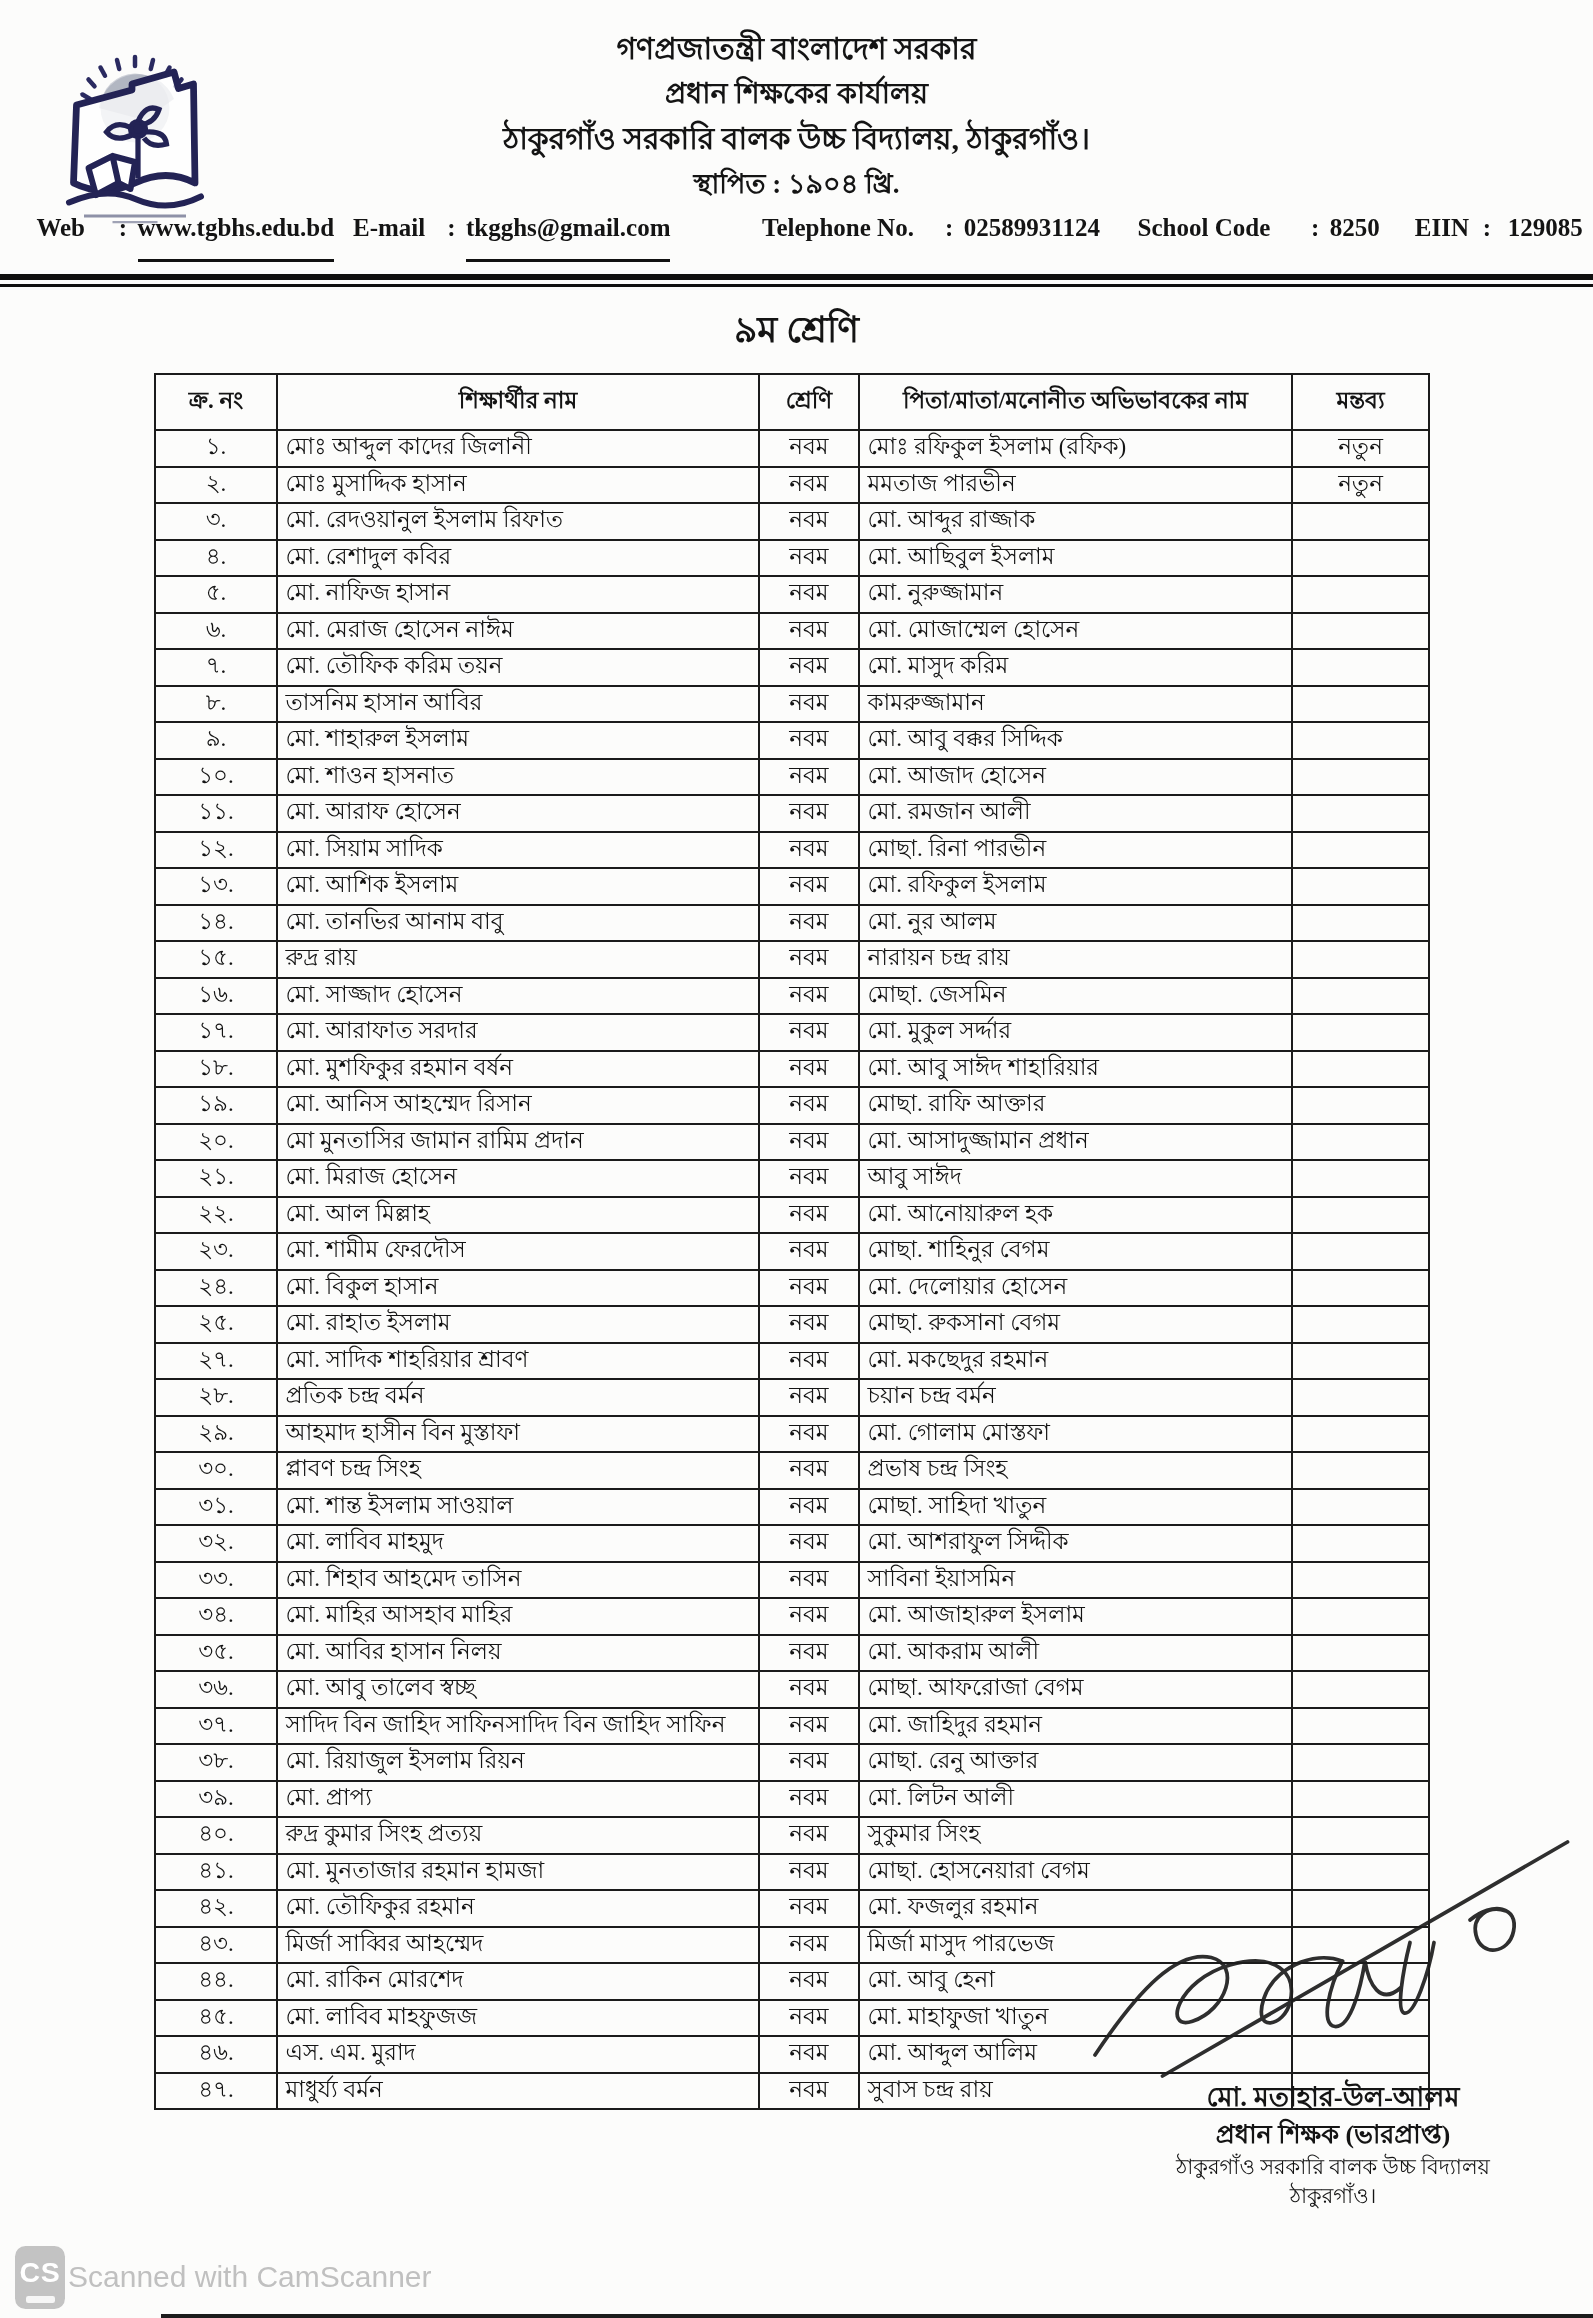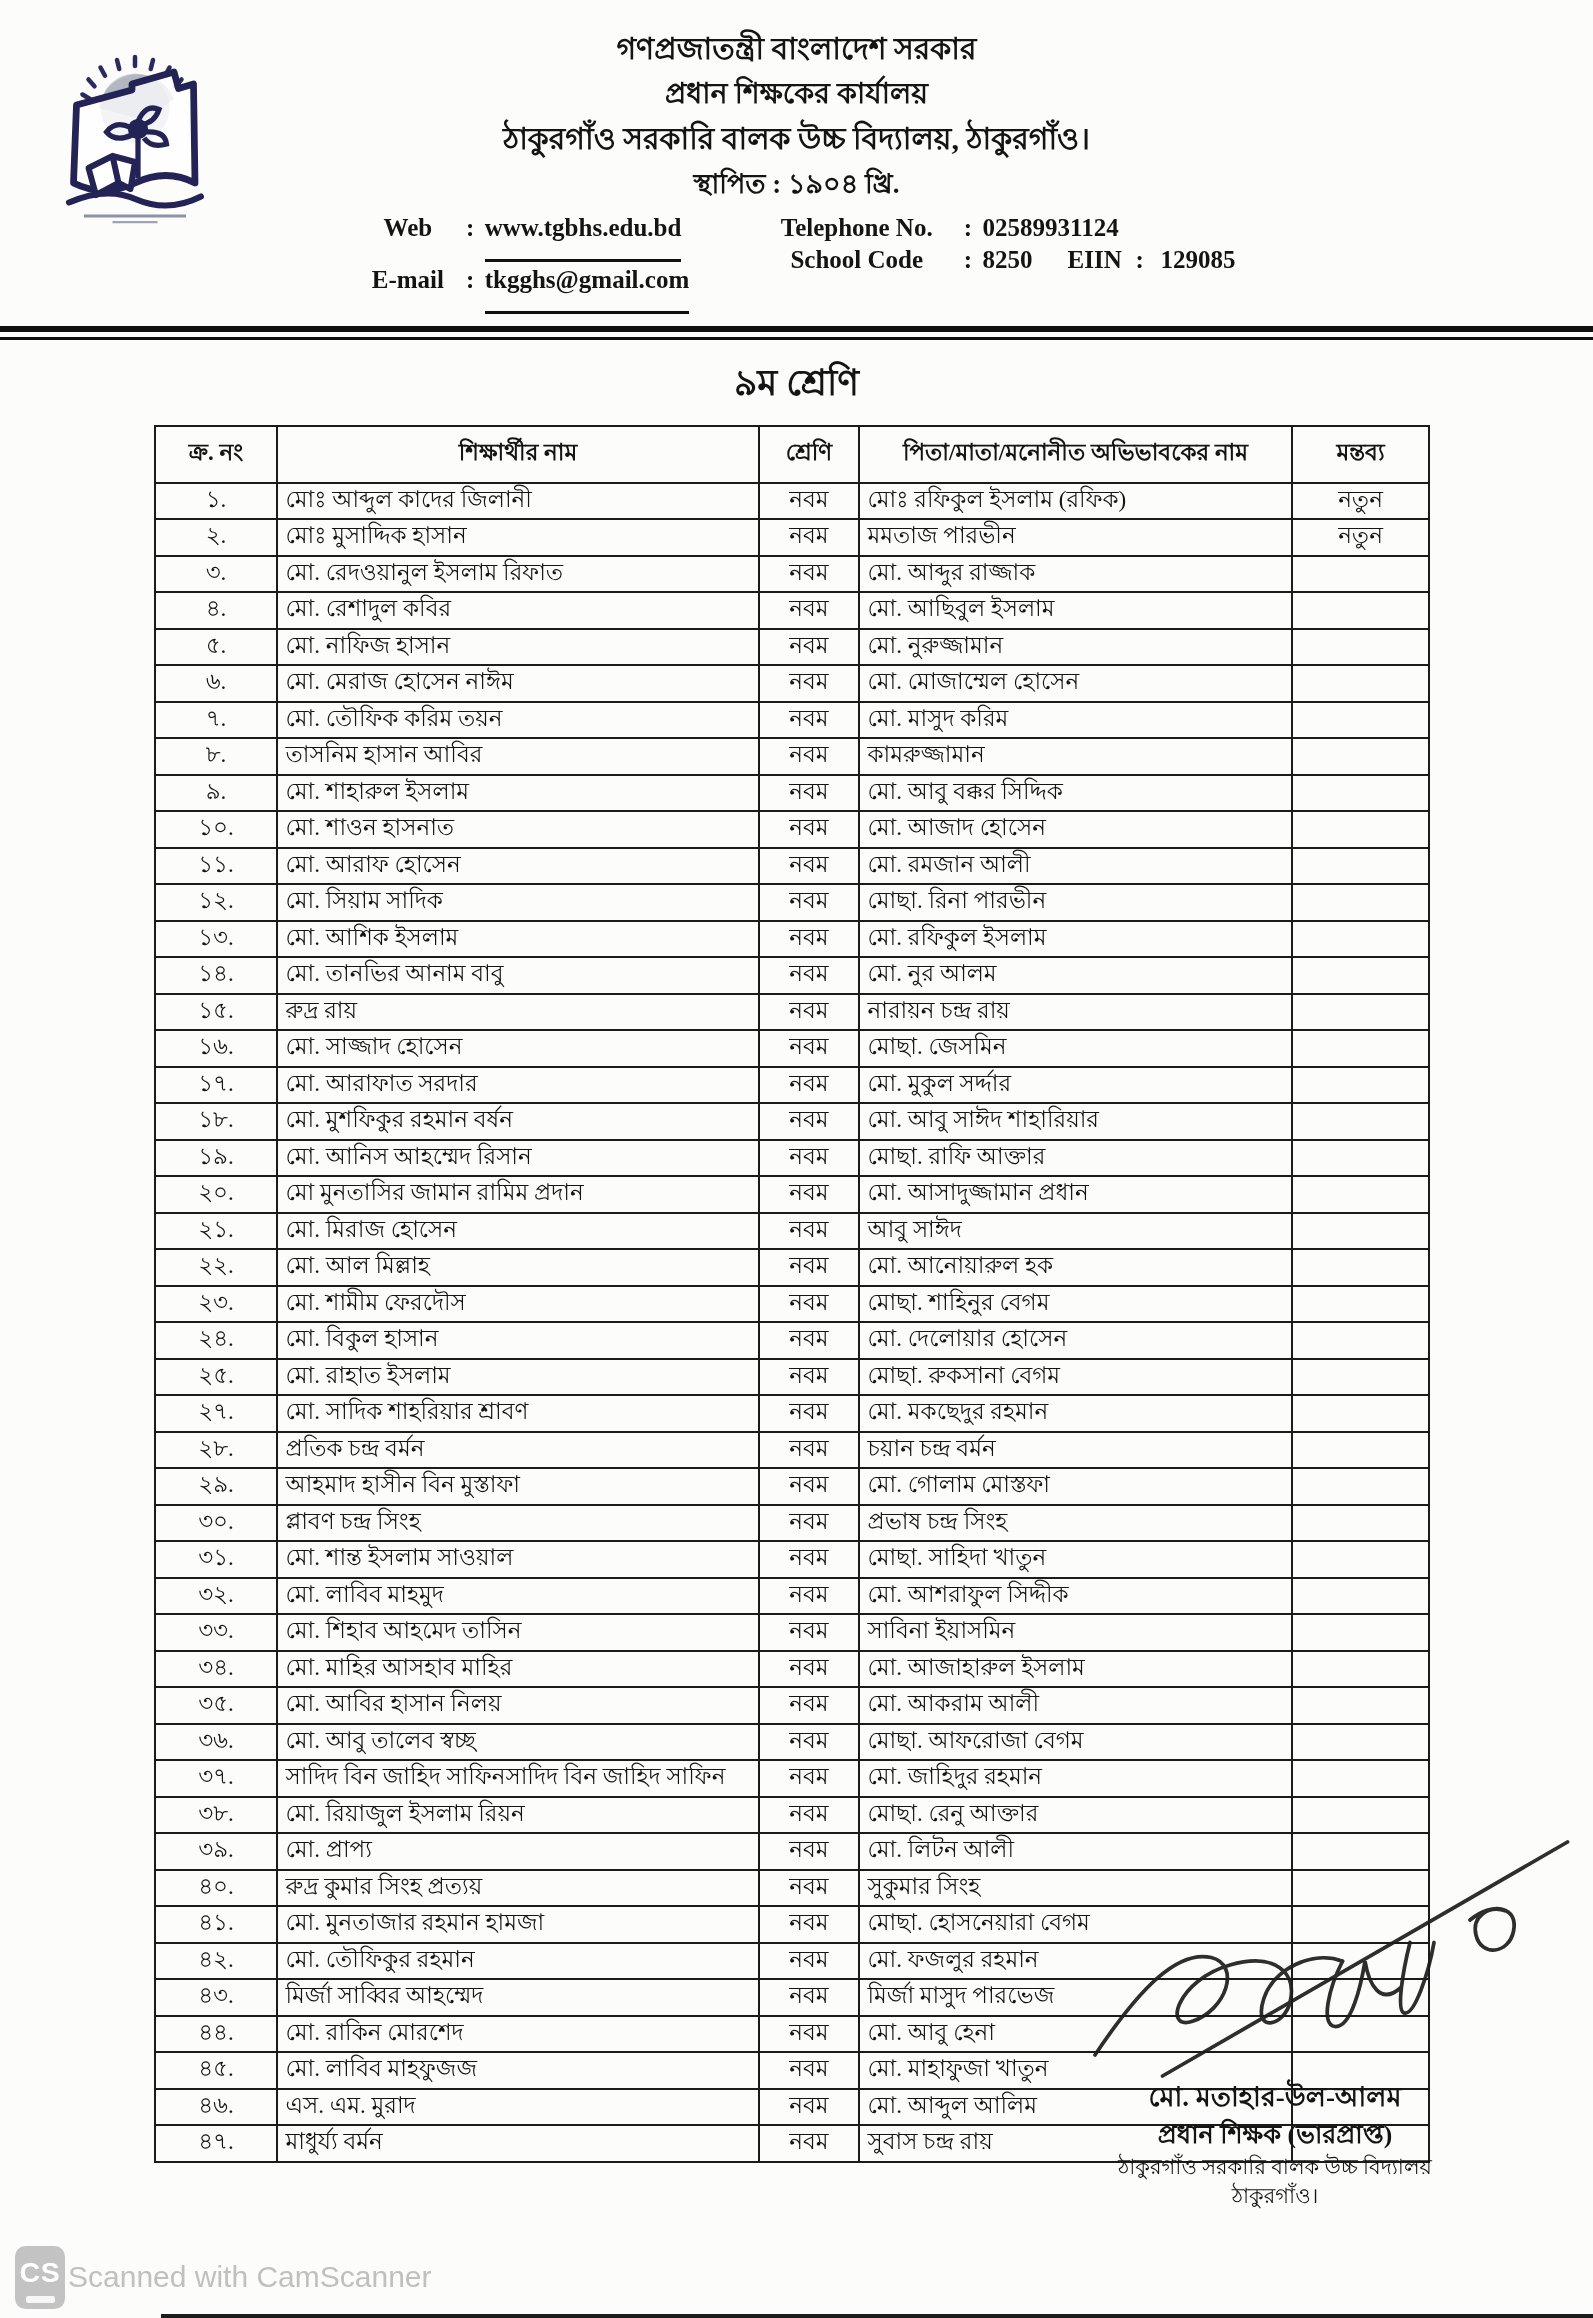--- a/index.html
+++ b/index.html
@@ -17,21 +17,21 @@
   .lh-line{margin:0 auto;line-height:1.55;font-weight:600;}
   .lh-1{font-size:30px;}
   .lh-2{font-size:28.5px;}
   .lh-3{font-size:30px;}
   .lh-4{font-size:27px;margin-top:1.5px;}
   .logo{position:absolute;left:54px;top:36px;width:162px;height:189px;}
   .contact{
     display:flex;justify-content:center;gap:68px;
     margin-top:7.5px;font-weight:700;font-size:25px;
   }
-  .contact .col{display:flex;flex-direction:column;gap:4.5px;}
+  .contact .col{display:flex;flex-direction:row;gap:4.5px;}
   .crow{display:flex;align-items:baseline;}
   .clabel{display:inline-block;}
   .c-left .clabel{min-width:101px;}
   .c-right .clabel{min-width:199px;}
   .colon{padding:0 10.5px 0 7.5px;}
   .cvalue{}
   .u{border-bottom:3px solid #111;padding-bottom:17px;}
   .eiin-pair{margin-left:35px;text-align:right;}
   .rule-wrap{margin-top:12px;}
   .rule1{height:6px;background:#0f0f0f;}
@@ -55,21 +55,21 @@
   table.roster th{height:47px;font-weight:600;text-align:center;white-space:normal;}
   table.roster td{height:27px;}
   .c0{width:105px;text-align:center;}
   .c1{width:465px;text-align:left;padding-left:16.5px;}
   .c2{width:83px;text-align:center;}
   .c3{width:416px;text-align:left;padding-left:16.5px;}
   .c4{width:120px;text-align:center;font-size:22px;}
   
   .sig-scribble{position:absolute;left:1050px;top:1830px;width:540px;height:255px;}
   .sig-block{
-    position:absolute;left:1035px;top:2079px;width:480px;
+    position:absolute;left:1093px;top:2079px;width:480px;
     text-align:center;
   }
   .sig-name{font-size:27px;font-weight:600;line-height:1.4;}
   .sig-title{font-size:25.5px;font-weight:600;line-height:1.4;}
   .sig-org{font-size:21px;line-height:1.45;}
   .sig-place{font-size:21px;line-height:1.3;}
   
   .footer{
     position:absolute;left:15px;bottom:10.5px;
     display:flex;align-items:center;gap:3px;

